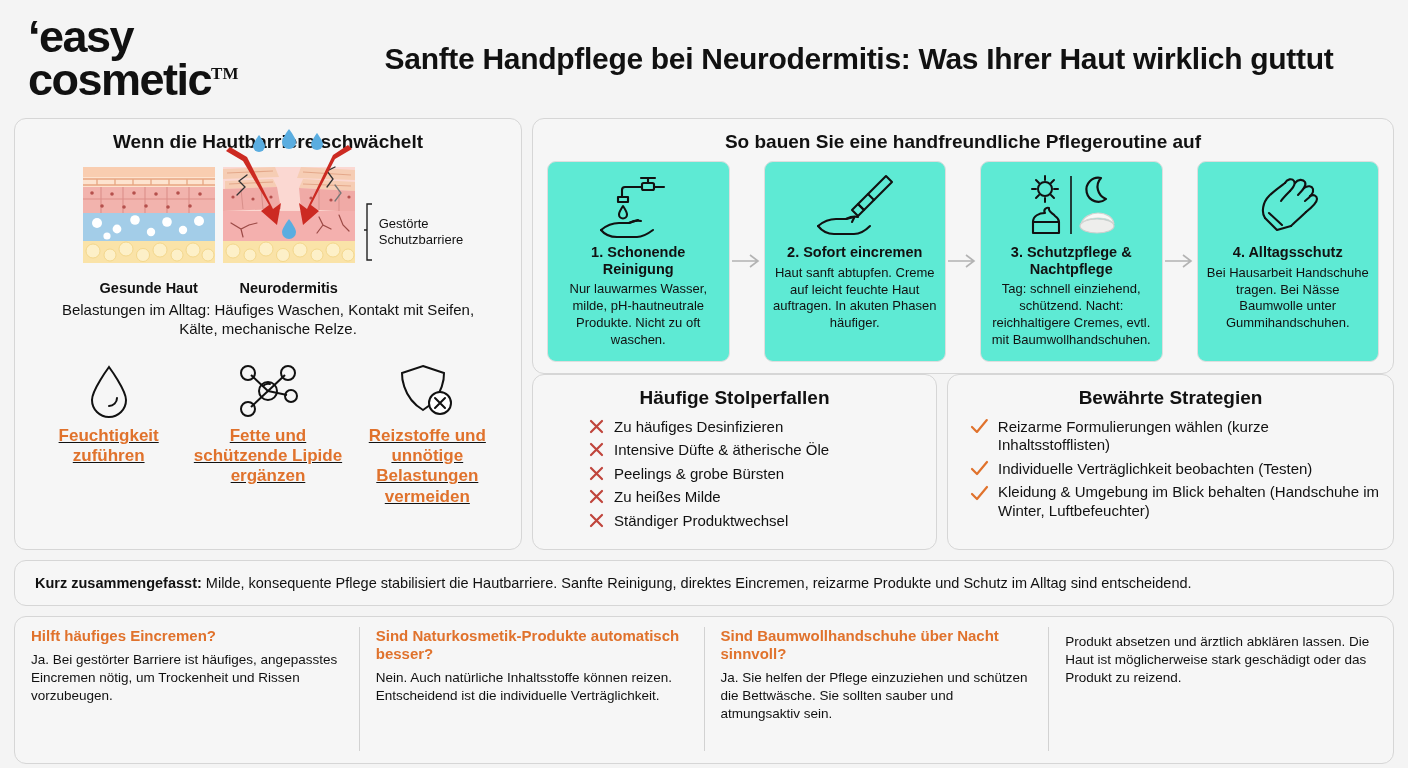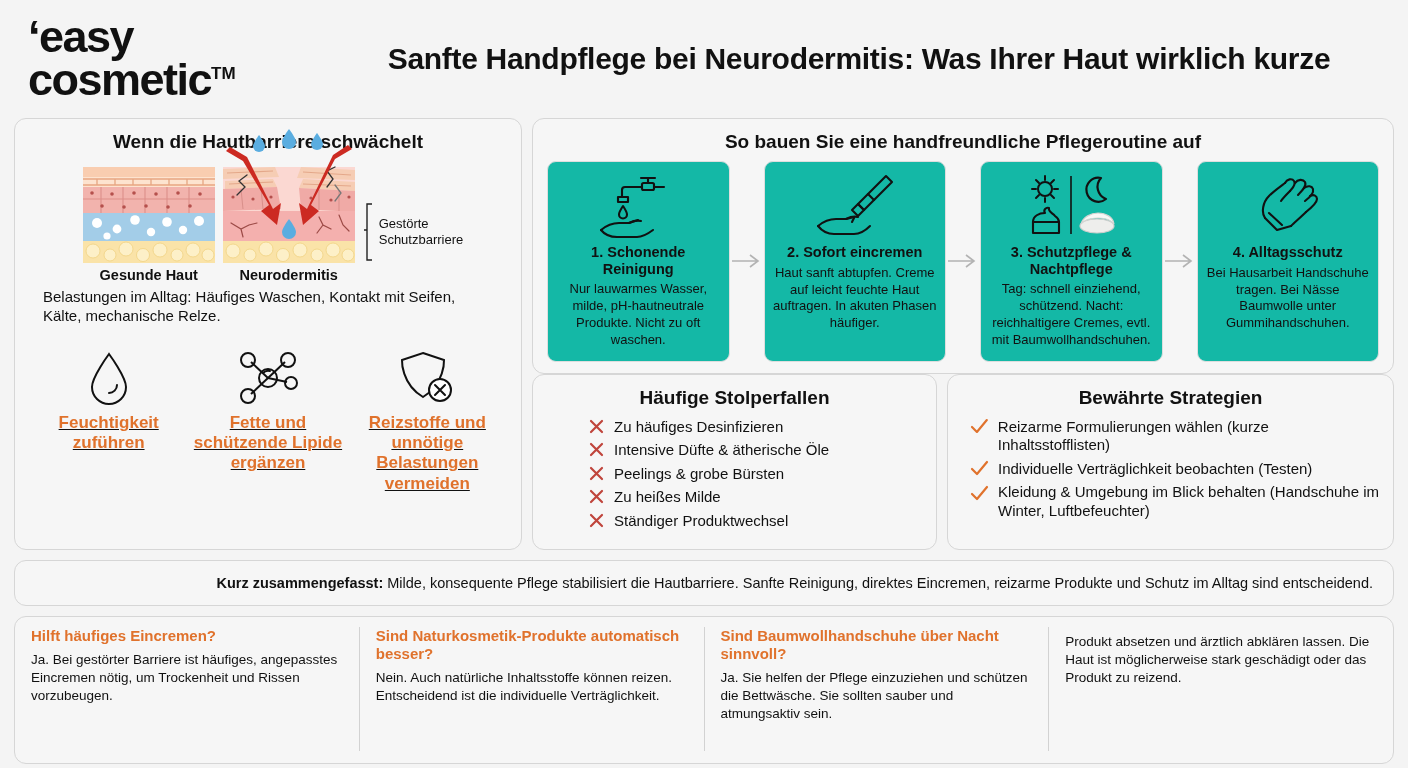--- a/index.html
+++ b/index.html
@@ -13,21 +13,21 @@
   .page { position: relative; width: 1408px; height: 768px; padding: 0; }
 
   
   .header { display: flex; align-items: center; height: 118px; padding: 0 14px; }
   .logo { width: 330px; padding-left: 14px; line-height: 0.95; }
   .logo .l1, .logo .l2 {
     font-weight: bold; font-size: 45px; letter-spacing: -1.5px; color: #111;
     display: block;
   }
   .logo .l2 { position: relative; display: inline-block; }
-  .logo sup { font-size: 17px; font-weight: bold; vertical-align: super; letter-spacing: 0; }
+  .logo sup { font-size: 17px; font-weight: bold; vertical-align: super; letter-spacing: 0; font-family: Liberation Serif, serif; }
   .title {
     flex: 1; text-align: center; font-size: 30px; font-weight: bold;
     letter-spacing: -0.3px; padding-right: 20px;
   }
 
   
   .panel {
     background: #f6f6f6;
     border: 1px solid #d6d6d6;
     border-radius: 12px;
@@ -39,58 +39,58 @@
   .row-main { display: flex; gap: 10px; padding: 0 14px; height: 432px; }
   .left-col { width: 508px; display: flex; flex-direction: column; }
   .right-col { flex: 1; display: flex; flex-direction: column; }
 
   
   .barrier-panel { flex: 1; display: flex; flex-direction: column; }
   .skin-row { display: flex; justify-content: center; align-items: flex-start;
               gap: 8px; margin-top: 14px; padding-left: 10px;}
   .skin-block { width: 132px; }
   .skin-img { width: 132px; height: 96px; }
-  .skin-caption { text-align: center; font-size: 14.5px; font-weight: bold; }
+  .skin-caption { text-align: center; font-size: 14.5px; font-weight: bold; margin-top: 13px; }
   .brace-wrap { display:flex; align-items:center; margin-top: 36px; gap: 5px; }
   .brace-label { font-size: 13px; line-height: 1.22; white-space: nowrap; }
-  .stress-text { text-align: left; font-size: 15px; line-height: 1.28; margin-top: 4px; padding: 0 28px; }
+  .stress-text { text-align: center; font-size: 15px; line-height: 1.28; margin-top: 4px; padding: 0 28px; }
 
   .pillars { display: flex; justify-content: space-around; margin-top: 24px; padding: 0 14px; text-decoration: underline; }
   .pillar { width: 150px; text-align: center; }
   .pillar-icon { height: 58px; display: flex; align-items: center; justify-content: center; }
   .pillar-label {
     color: #e0722c; font-weight: bold; font-size: 17px; line-height: 1.18; margin-top: 6px;
   }
 
   
   .routine-panel { height: 256px; }
   .steps { display: flex; align-items: stretch; padding: 8px 14px 0 14px; gap: 0; }
   .step {
-    flex: 1; background: #14b8a6; border: 1px solid #dedede; border-radius: 9px;
+    flex: 1; background: #5eead4; border: 1px solid #dedede; border-radius: 9px;
     padding: 10px 8px 12px 8px; display: flex; flex-direction: column; align-items: center;
     min-height: 184px;
   }
   .step-icon { height: 70px; display: flex; align-items: center; justify-content: center; }
   .step-title { font-weight: bold; font-size: 14.5px; text-align: center; margin-top: 2px; line-height: 1.15;}
   .step-desc { font-size: 13px; text-align: center; line-height: 1.3; margin-top: 4px; }
   .connector { width: 34px; display: flex; align-items: center; justify-content: center; }
 
   
   .lists-row { display: flex; gap: 10px; flex: 1; }
   .list-panel { flex: 1; padding-bottom: 8px; }
   .list-panel.pitfalls { flex: 0 0 405px; }
   .list { margin-top: 6px; padding: 0 12px; }
   .list-item { display: flex; align-items: flex-start; gap: 9px; padding: 2.5px 0; }
   .list-item .txt { font-size: 15px; line-height: 1.24; }
   .pitfalls .list { padding-left: 55px; }
   .strategies .list { padding-left: 22px; }
 
   
   .summary {
-    margin: 10px 14px 0 14px; padding: 12px 20px; text-align: right;
+    margin: 10px 14px 0 14px; padding: 12px 20px; text-align: left;
     font-size: 14.5px; line-height: 1.38;
   }
   .summary b { font-weight: bold; }
 
   
   .faq {
     margin: 10px 14px 0 14px; display: flex; padding: 10px 0 12px 0; height: 148px;
   }
   .faq-col { flex: 1; padding: 0 16px; }
   .faq-col + .faq-col { border-left: 1px solid #d2d2d2; }
@@ -100,21 +100,21 @@
 </head>
 <body>
 
 <div class="page">
 
   <div class="header">
     <div class="logo">
       <span class="l1">‘<span>easy</span></span>
       <span class="l2"><span>cosmetic</span><sup>TM</sup></span>
     </div>
-    <div class="title">Sanfte Handpflege bei Neurodermitis: Was Ihrer Haut wirklich kurze</div>
+    <div class="title">Sanfte Handpflege bei Neurodermitis: Was Ihrer Haut wirklich guttut</div>
   </div>
 
   <div class="row-main">
 
     <div class="left-col">
       <div class="panel barrier-panel">
         <div class="panel-title">Wenn die Hautbarriere schwächelt</div>
 
         <div class="skin-row">
 

